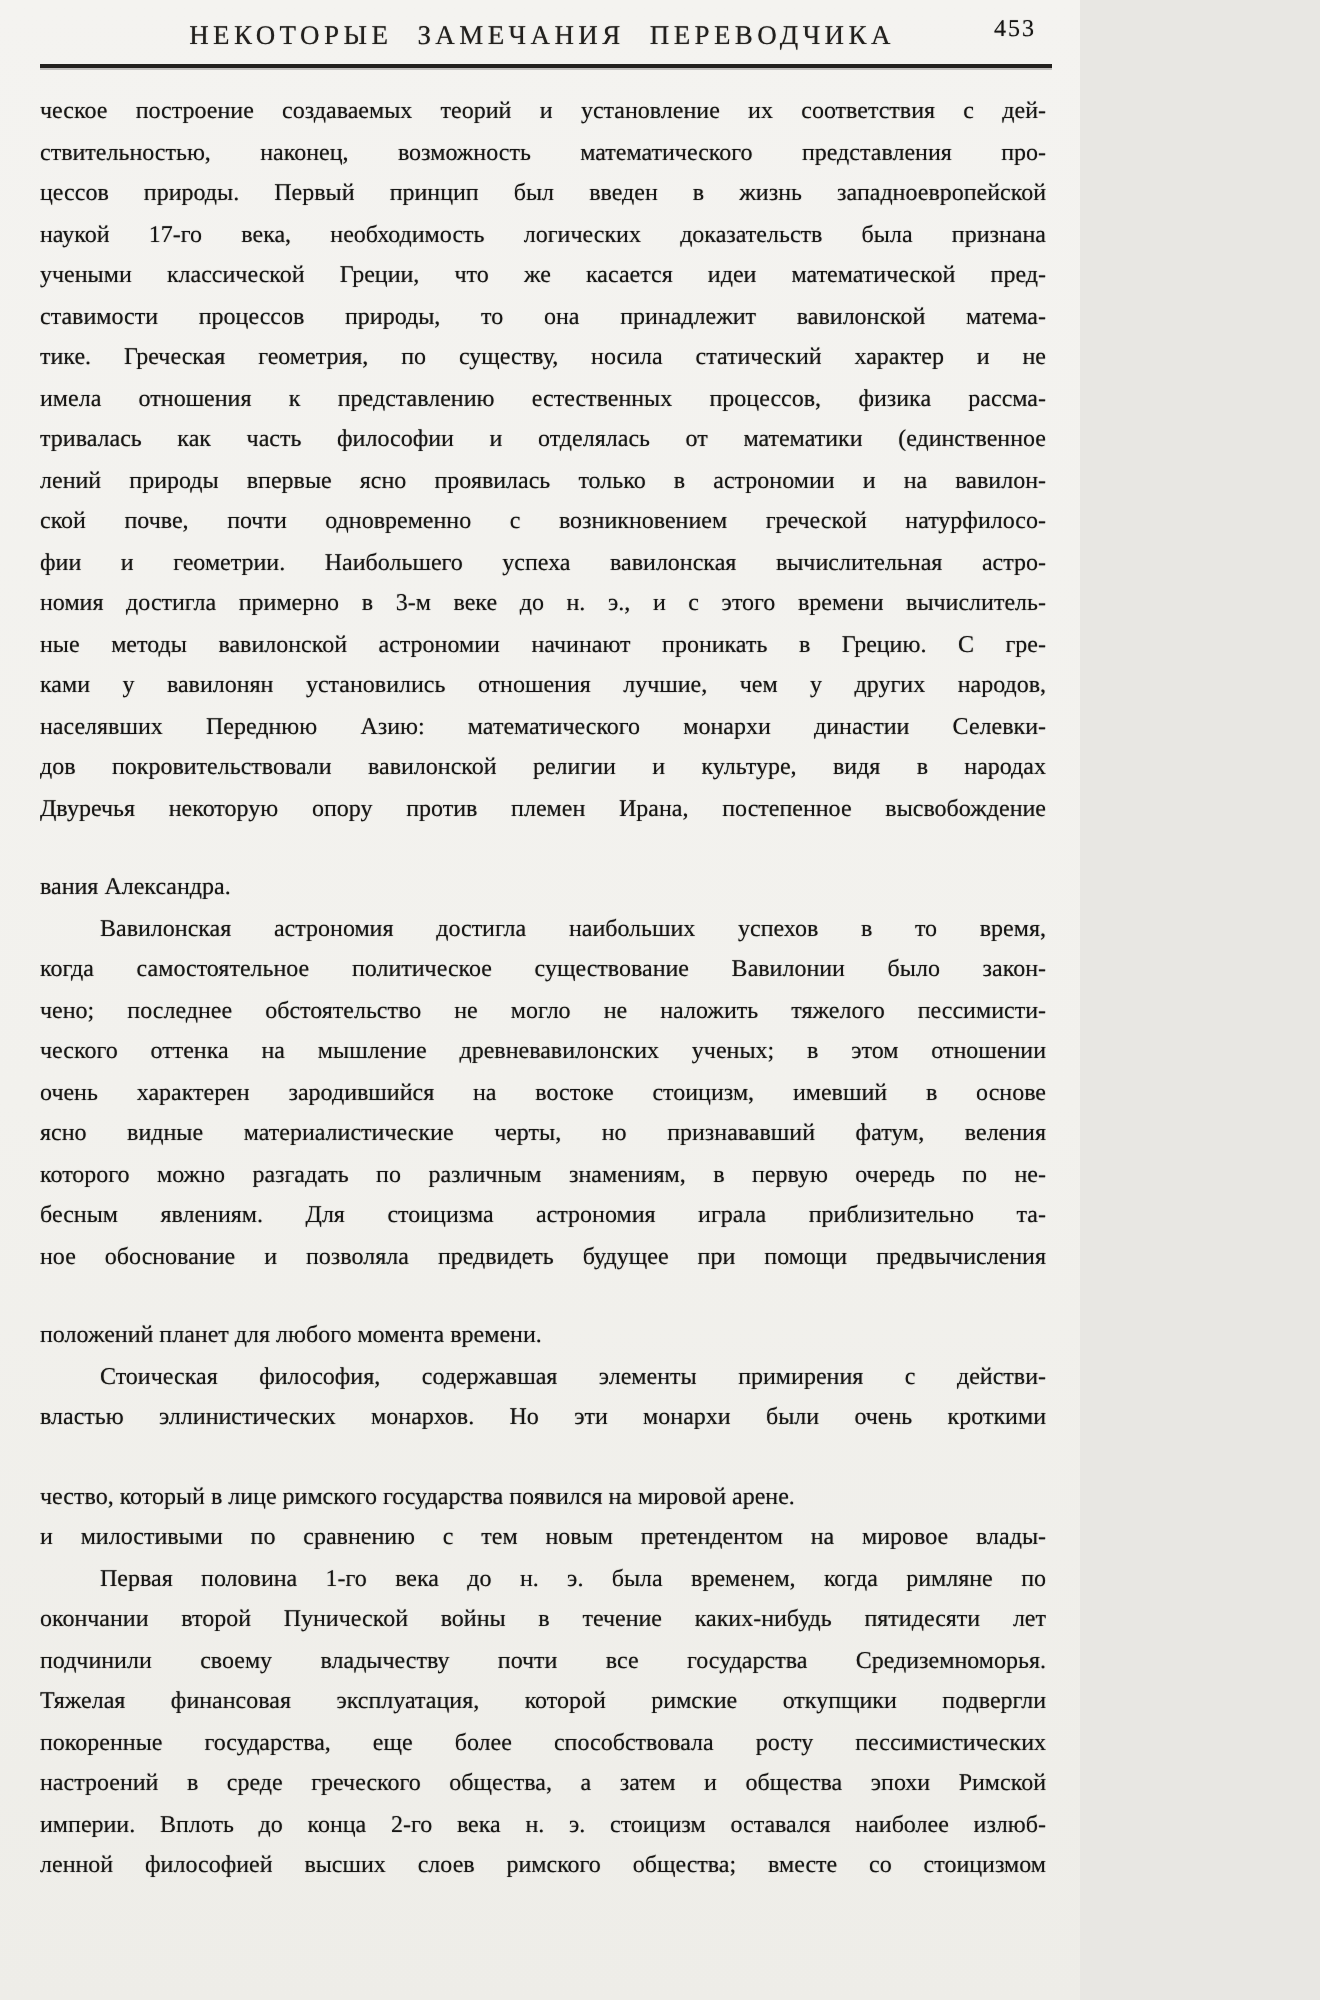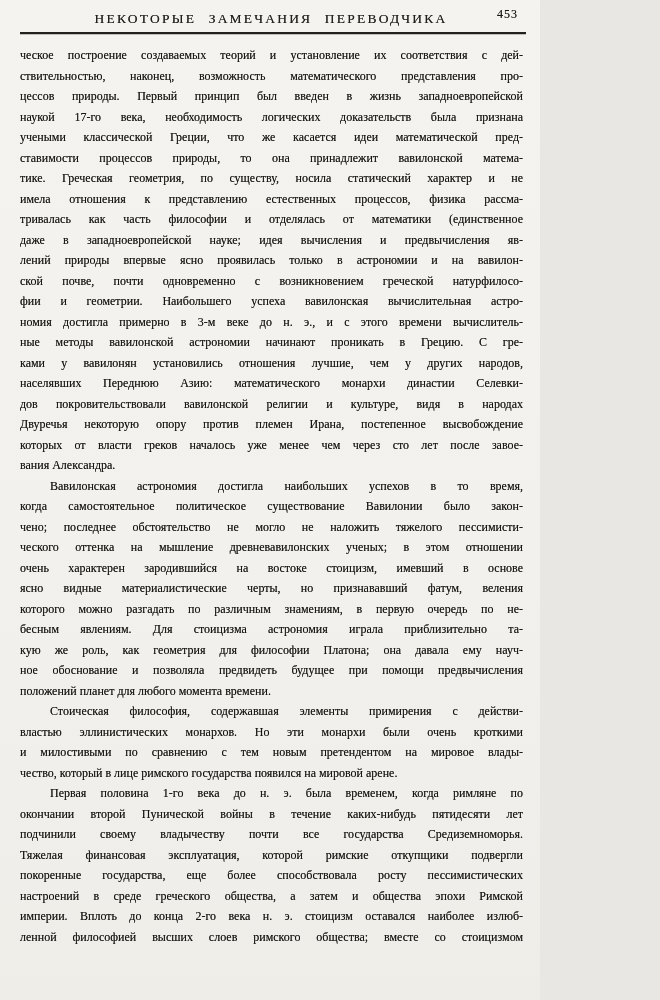--- a/index.html
+++ b/index.html
@@ -55,21 +55,21 @@
   .line{
     font-size:12px;
     line-height:20.5px;
     text-align:justify;
     text-align-last:justify;
     white-space:normal;
     overflow:hidden;
     height:20.5px;
   }
   .line.indent{text-indent:30px;}
-  .line.last{text-align-last:left;}
+  .line.last{text-align-last:left;margin-top:19px;}
 </style>
 </head>
 <body>
 
 <div class="page">
   <div class="header">
     <span class="running-head">НЕКОТОРЫЕ ЗАМЕЧАНИЯ ПЕРЕВОДЧИКА</span>
     <span class="page-number">453</span>
   </div>
   <div class="rule"></div>
@@ -77,51 +77,48 @@
       <div class="paragraph">
         <div class="line">ческое построение создаваемых теорий и установление их соответствия с дей-</div>
         <div class="line">ствительностью, наконец, возможность математического представления про-</div>
         <div class="line">цессов природы. Первый принцип был введен в жизнь западноевропейской</div>
         <div class="line">наукой 17-го века, необходимость логических доказательств была признана</div>
         <div class="line">учеными классической Греции, что же касается идеи математической пред-</div>
         <div class="line">ставимости процессов природы, то она принадлежит вавилонской матема-</div>
         <div class="line">тике. Греческая геометрия, по существу, носила статический характер и не</div>
         <div class="line">имела отношения к представлению естественных процессов, физика рассма-</div>
         <div class="line">тривалась как часть философии и отделялась от математики (единственное</div>
-        <div class="line">даже в западноевропейской науке; идея вычисления и предвычисления яв-</div>
         <div class="line">лений природы впервые ясно проявилась только в астрономии и на вавилон-</div>
         <div class="line">ской почве, почти одновременно с возникновением греческой натурфилосо-</div>
         <div class="line">фии и геометрии. Наибольшего успеха вавилонская вычислительная астро-</div>
         <div class="line">номия достигла примерно в 3-м веке до н. э., и с этого времени вычислитель-</div>
         <div class="line">ные методы вавилонской астрономии начинают проникать в Грецию. С гре-</div>
         <div class="line">ками у вавилонян установились отношения лучшие, чем у других народов,</div>
         <div class="line">населявших Переднюю Азию: математического монархи династии Селевки-</div>
         <div class="line">дов покровительствовали вавилонской религии  и культуре, видя в народах</div>
         <div class="line">Двуречья некоторую опору против племен Ирана, постепенное высвобождение</div>
-        <div class="line">которых от власти греков началось уже менее чем через сто лет после завое-</div>
         <div class="line last">вания  Александра.</div>
       </div>
       <div class="paragraph">
         <div class="line indent">Вавилонская астрономия достигла наибольших успехов в то время,</div>
         <div class="line">когда самостоятельное политическое существование Вавилонии было закон-</div>
         <div class="line">чено; последнее обстоятельство не могло не  наложить тяжелого пессимисти-</div>
         <div class="line">ческого оттенка на мышление древневавилонских ученых; в этом отношении</div>
         <div class="line">очень характерен зародившийся на востоке стоицизм, имевший в основе</div>
         <div class="line">ясно видные материалистические черты, но признававший фатум, веления</div>
         <div class="line">которого можно разгадать по различным знамениям, в первую очередь по не-</div>
         <div class="line">бесным явлениям. Для стоицизма астрономия играла приблизительно та-</div>
-        <div class="line">кую же роль, как геометрия для философии Платона; она давала ему науч-</div>
         <div class="line">ное обоснование и позволяла предвидеть будущее при помощи предвычисления</div>
         <div class="line last">положений планет для любого момента времени.</div>
       </div>
       <div class="paragraph">
         <div class="line indent">Стоическая философия, содержавшая элементы примирения с действи-</div>
         <div class="line">властью эллинистических монархов. Но эти монархи были очень кроткими</div>
+        <div class="line last">чество, который в лице римского государства появился на мировой арене.</div>
         <div class="line">и милостивыми по сравнению с тем новым претендентом на мировое влады-</div>
-        <div class="line last">чество, который в лице римского государства появился на мировой арене.</div>
       </div>
       <div class="paragraph">
         <div class="line indent">Первая половина 1-го века до н. э. была временем, когда римляне по</div>
         <div class="line">окончании второй Пунической войны в течение каких-нибудь пятидесяти лет</div>
         <div class="line">подчинили своему владычеству почти все государства Средиземноморья.</div>
         <div class="line">Тяжелая финансовая эксплуатация, которой римские откупщики подвергли</div>
         <div class="line">покоренные государства, еще более способствовала росту пессимистических</div>
         <div class="line">настроений в среде греческого общества, а затем и общества эпохи Римской</div>
         <div class="line">империи. Вплоть до конца 2-го века н. э. стоицизм оставался наиболее излюб-</div>
         <div class="line">ленной философией высших слоев римского общества; вместе со стоицизмом</div>

